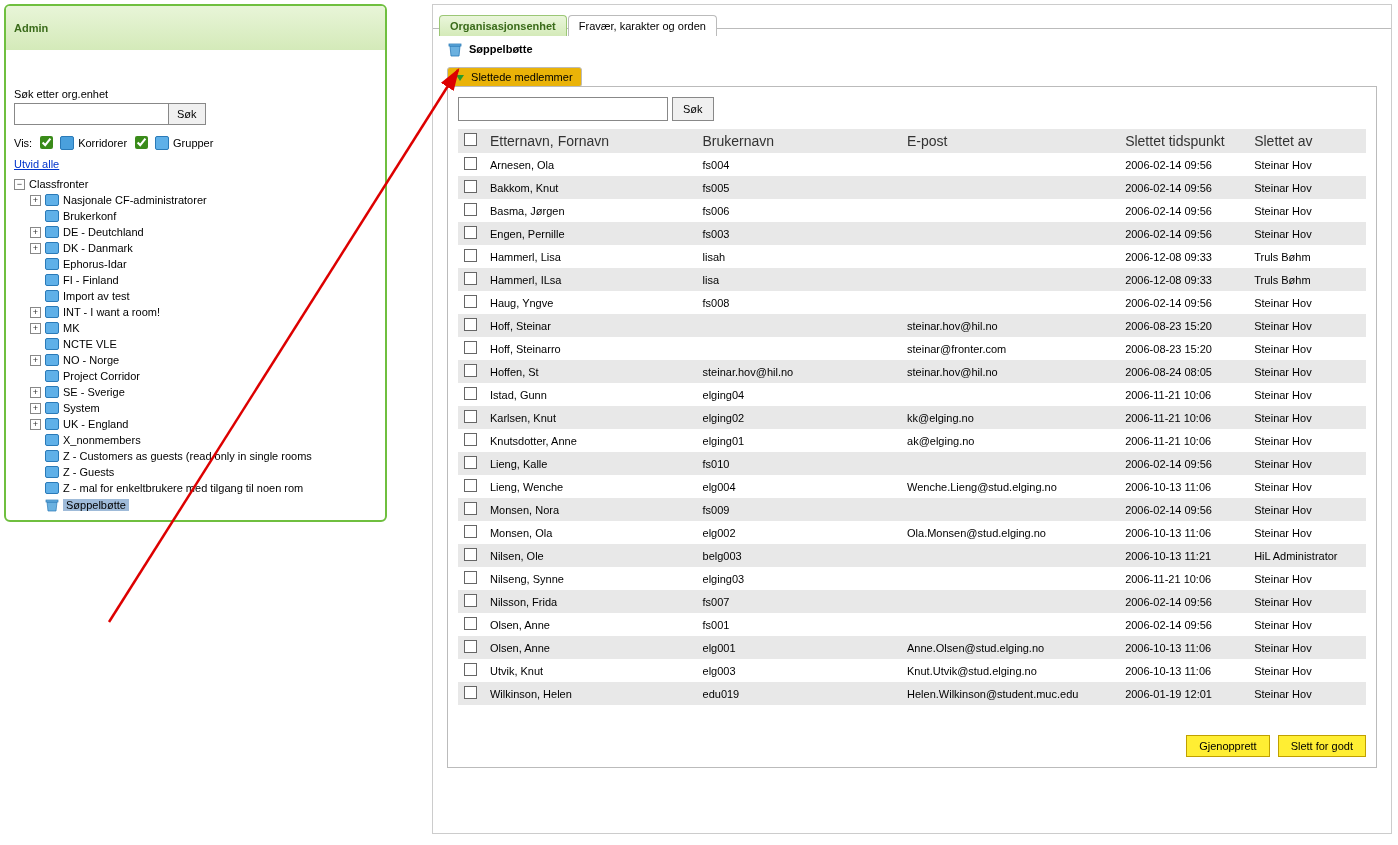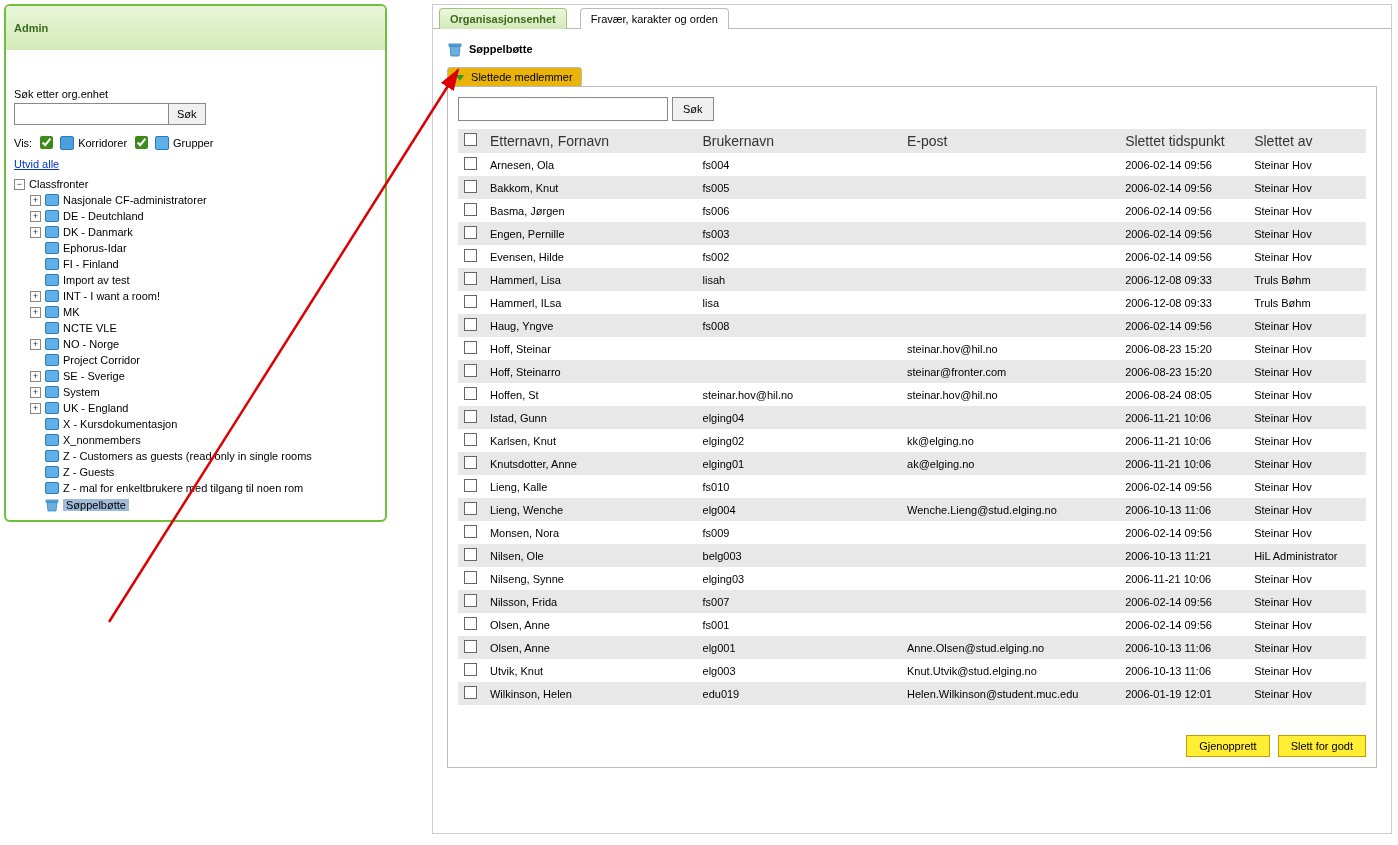--- a/index.html
+++ b/index.html
@@ -76,22 +76,22 @@
   .main {
     flex:1; border:1px solid #ccc; padding:0;
     min-height:830px; max-width:960px;
   }
   .tabs {
     display:flex; align-items:flex-end; padding:2px 6px 0 6px;
     border-bottom:1px solid #bbb;
   }
   .tab {
     border:1px solid #bbb; border-bottom:none; border-radius:4px 4px 0 0;
-    padding:4px 10px; margin-right:13px; background:#fff; cursor:pointer;
-    position:relative; top:1px;
+    padding:4px 10px; margin-right:1px; background:#fff; cursor:pointer;
+    position:relative; top:8px;
   }
   .tab.active{
     background:linear-gradient(#eaf6db,#d4eab9);
     color:#3a6b1a; font-weight:bold; border-color:#9cc776;
   }
   .content { padding:12px 14px; }
   .page-title-row{ display:flex; align-items:center; gap:6px; font-weight:bold; margin-bottom:10px; }
   .recycle-icon{
     display:inline-block; width:16px; height:16px;
   }
@@ -183,20 +183,25 @@
           <span class="tree-expander">−</span>
           <span class="tree-label">Classfronter</span>
         </div>
         <div id="tree-items">
             <div class="tree-row tree-indent-1">
               <span class="tree-expander">+</span>
               <span class="tree-icon"></span>
               <span class="tree-label">Nasjonale CF-administratorer</span>
             </div>
             <div class="tree-row tree-indent-1">
+              <span class="tree-expander empty"></span>
+              <span class="tree-icon"></span>
+              <span class="tree-label">Brukerkonf</span>
+            </div>
+            <div class="tree-row tree-indent-1">
               <span class="tree-expander">+</span>
               <span class="tree-icon"></span>
               <span class="tree-label">DE - Deutchland</span>
             </div>
             <div class="tree-row tree-indent-1">
               <span class="tree-expander">+</span>
               <span class="tree-icon"></span>
               <span class="tree-label">DK - Danmark</span>
             </div>
             <div class="tree-row tree-indent-1">
@@ -246,25 +251,20 @@
             </div>
             <div class="tree-row tree-indent-1">
               <span class="tree-expander">+</span>
               <span class="tree-icon"></span>
               <span class="tree-label">System</span>
             </div>
             <div class="tree-row tree-indent-1">
               <span class="tree-expander">+</span>
               <span class="tree-icon"></span>
               <span class="tree-label">UK - England</span>
-            </div>
-            <div class="tree-row tree-indent-1">
-              <span class="tree-expander empty"></span>
-              <span class="tree-icon"></span>
-              <span class="tree-label">X - Kursdokumentasjon</span>
             </div>
             <div class="tree-row tree-indent-1">
               <span class="tree-expander empty"></span>
               <span class="tree-icon"></span>
               <span class="tree-label">X_nonmembers</span>
             </div>
             <div class="tree-row tree-indent-1">
               <span class="tree-expander empty"></span>
               <span class="tree-icon"></span>
               <span class="tree-label">Z - Customers as guests (read only in single rooms</span>
@@ -357,28 +357,20 @@
               <tr>
                 <td class="col-check"><span class="chk"></span></td>
                 <td class="col-name">Engen, Pernille</td>
                 <td class="col-user">fs003</td>
                 <td class="col-email"></td>
                 <td class="col-time">2006-02-14 09:56</td>
                 <td class="col-by">Steinar Hov</td>
               </tr>
               <tr>
                 <td class="col-check"><span class="chk"></span></td>
-                <td class="col-name">Evensen, Hilde</td>
-                <td class="col-user">fs002</td>
-                <td class="col-email"></td>
-                <td class="col-time">2006-02-14 09:56</td>
-                <td class="col-by">Steinar Hov</td>
-              </tr>
-              <tr>
-                <td class="col-check"><span class="chk"></span></td>
                 <td class="col-name">Hammerl, Lisa</td>
                 <td class="col-user">lisah</td>
                 <td class="col-email"></td>
                 <td class="col-time">2006-12-08 09:33</td>
                 <td class="col-by">Truls Bøhm</td>
               </tr>
               <tr>
                 <td class="col-check"><span class="chk"></span></td>
                 <td class="col-name">Hammerl, ILsa</td>
                 <td class="col-user">lisa</td>
@@ -457,20 +449,28 @@
                 <td class="col-email">Wenche.Lieng@stud.elging.no</td>
                 <td class="col-time">2006-10-13 11:06</td>
                 <td class="col-by">Steinar Hov</td>
               </tr>
               <tr>
                 <td class="col-check"><span class="chk"></span></td>
                 <td class="col-name">Monsen, Nora</td>
                 <td class="col-user">fs009</td>
                 <td class="col-email"></td>
                 <td class="col-time">2006-02-14 09:56</td>
+                <td class="col-by">Steinar Hov</td>
+              </tr>
+              <tr>
+                <td class="col-check"><span class="chk"></span></td>
+                <td class="col-name">Monsen, Ola</td>
+                <td class="col-user">elg002</td>
+                <td class="col-email">Ola.Monsen@stud.elging.no</td>
+                <td class="col-time">2006-10-13 11:06</td>
                 <td class="col-by">Steinar Hov</td>
               </tr>
               <tr>
                 <td class="col-check"><span class="chk"></span></td>
                 <td class="col-name">Nilsen, Ole</td>
                 <td class="col-user">belg003</td>
                 <td class="col-email"></td>
                 <td class="col-time">2006-10-13 11:21</td>
                 <td class="col-by">HiL Administrator</td>
               </tr>

